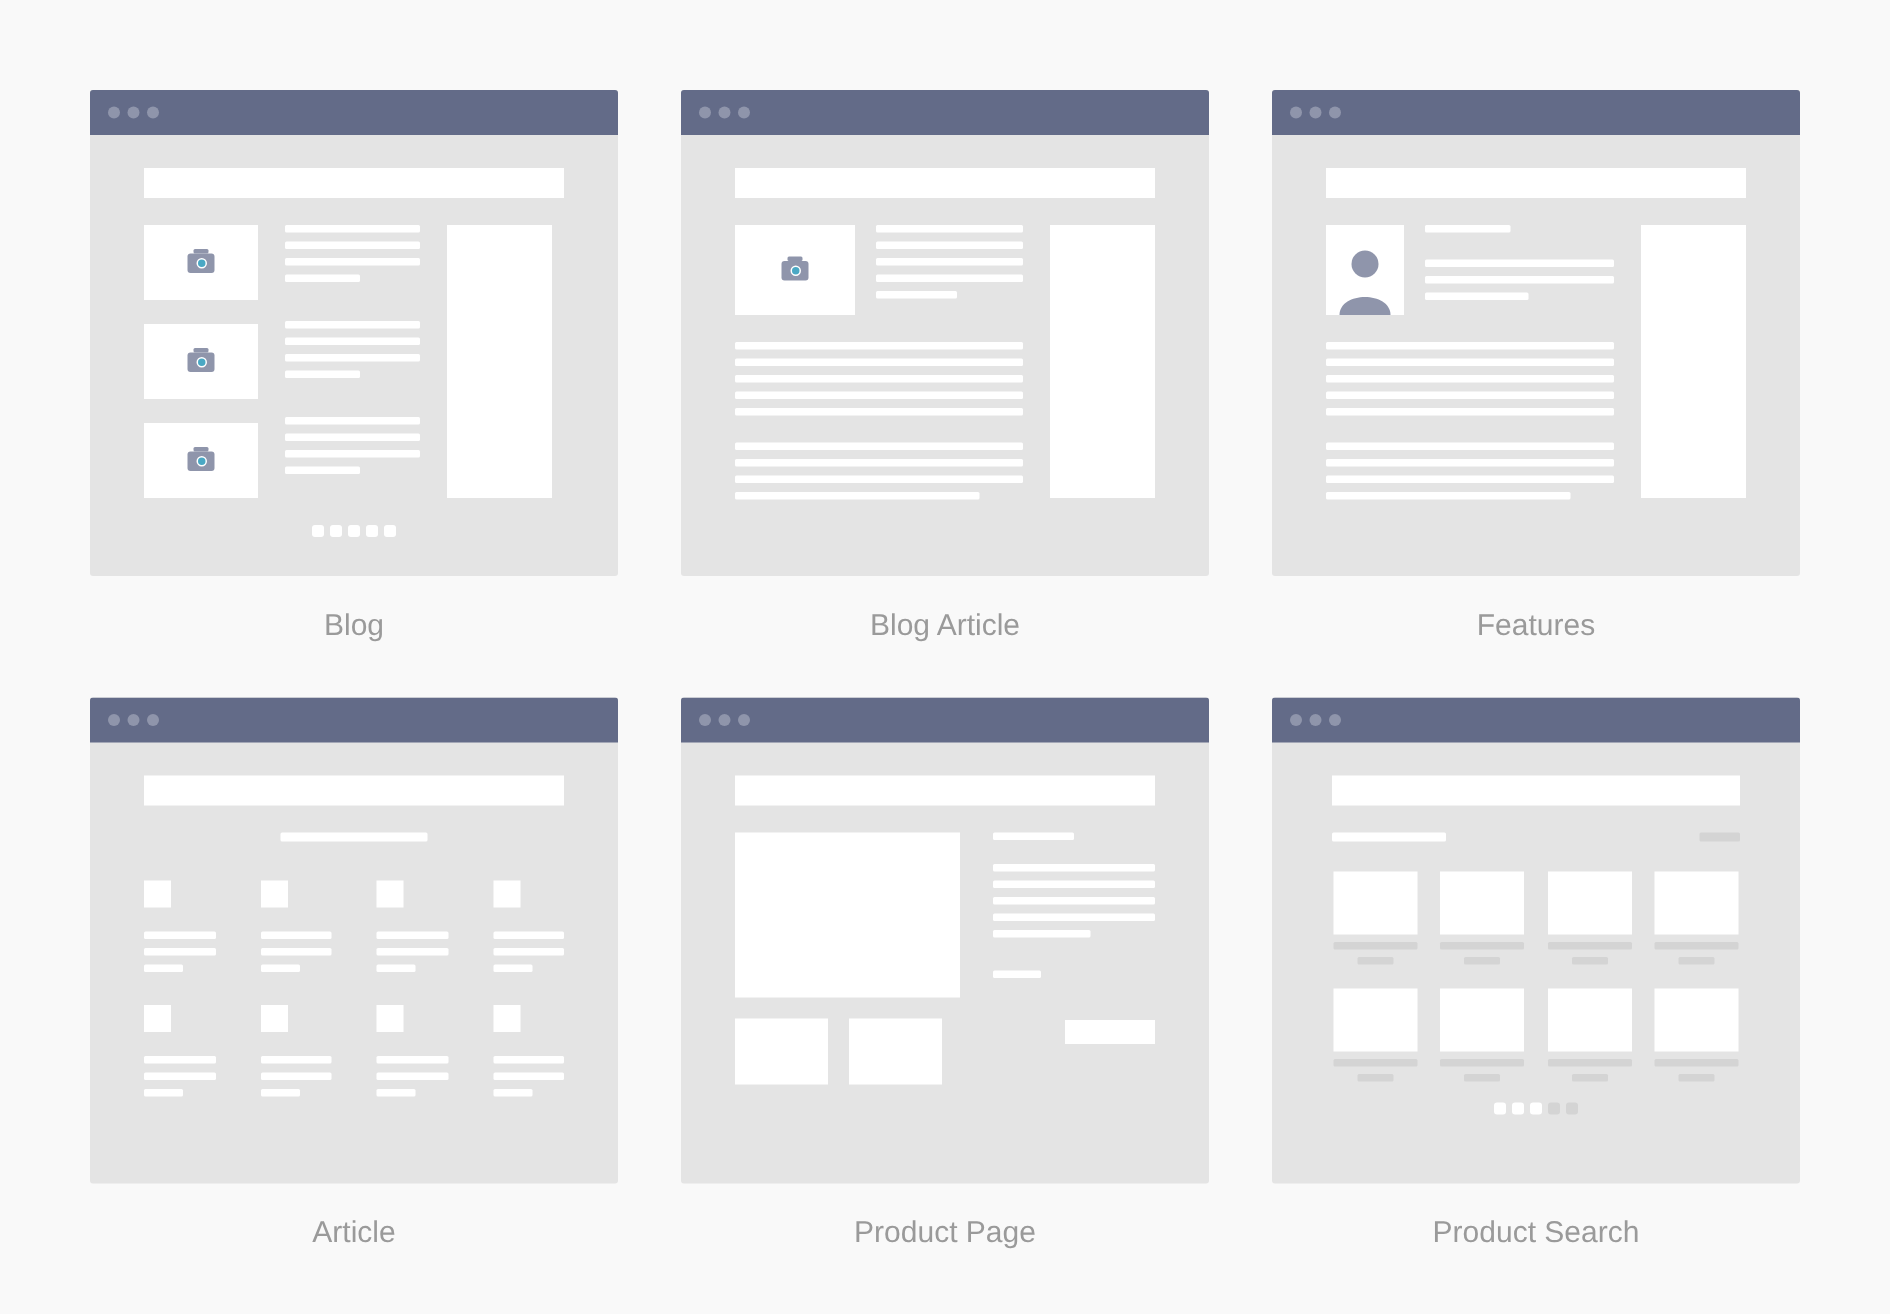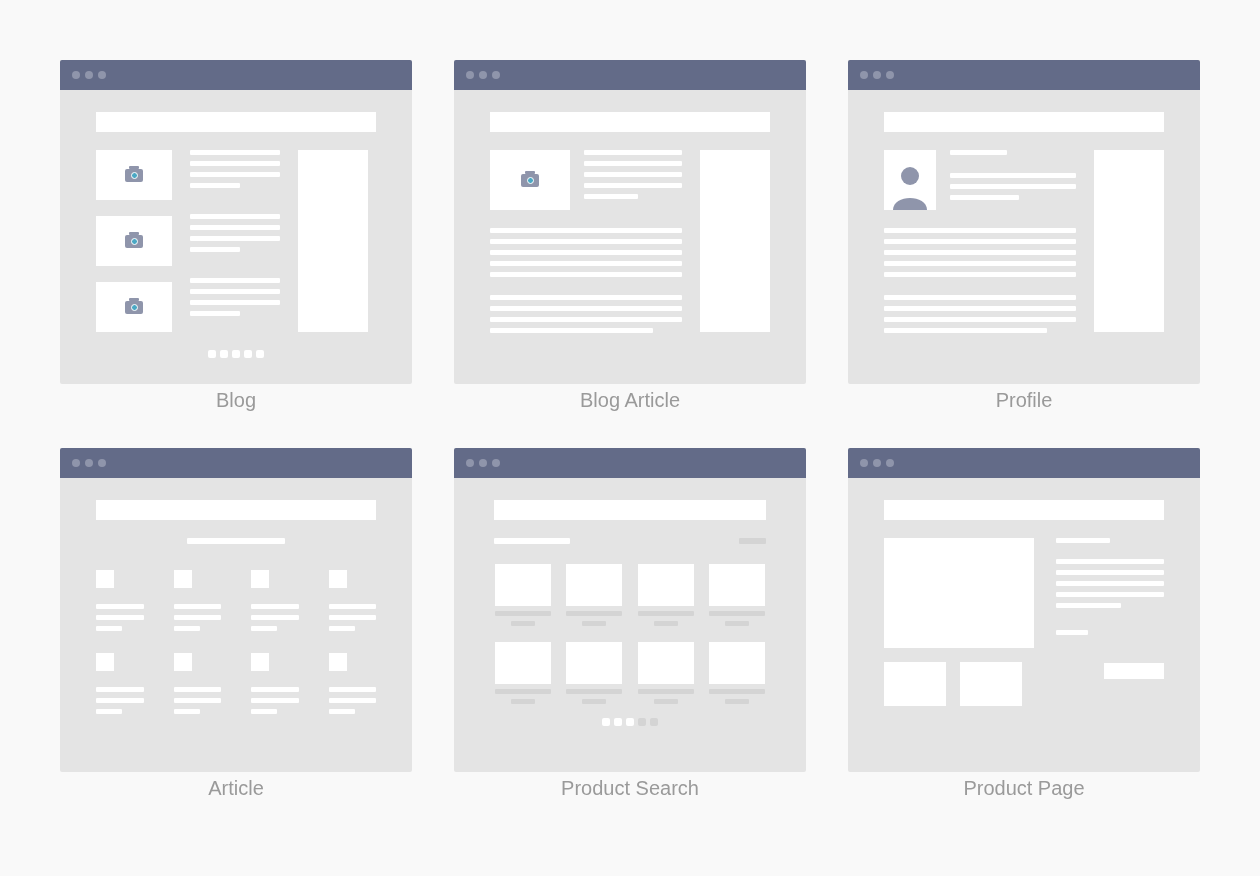--- a/index.html
+++ b/index.html
@@ -32,21 +32,21 @@
     display: flex;
     align-items: center;
     padding-left: 12px;
     gap: 5px;
   }
   .dot {
     width: 8px; height: 8px; border-radius: 50%;
     background: #8f95ab;
   }
   .caption {
-    margin-top: 5px;
+    margin-top: 22px;
     font-size: 20px;
     color: #9a9a9a;
     font-weight: 400;
   }
   .body { position: relative; flex: 1; padding: 22px 36px 18px 36px; }
   .headerbar {
     height: 20px; width: 100%; background: #fff;
     margin-bottom: 18px;
   }
   .row { display:flex; gap:18px; }
@@ -221,21 +221,21 @@
               <div class="line"></div>
                 <div class="line"></div>
                 <div class="line"></div>
                 <div class="line med"></div>
             </div>
           </div>
           <div class="white" style="width:70px;height:182px;"></div>
         </div>
       </div>
     </div>
-    <div class="caption">Profile</div>
+    <div class="caption">Features</div>
   </div>
 
   <div class="cell">
     <div class="window">
       <div class="titlebar">
         <span class="dot"></span>
         <span class="dot"></span>
         <span class="dot"></span>
       </div>
       <div class="body">
@@ -298,87 +298,20 @@
               <div class="sq"></div>
               <div style="height:4px"></div>
               <div class="line"></div>
               <div class="line"></div>
               <div class="line short"></div>
             </div>
         </div>
       </div>
     </div>
     <div class="caption">Article</div>
-  </div>
-
-  <div class="cell">
-    <div class="window">
-      <div class="titlebar">
-        <span class="dot"></span>
-        <span class="dot"></span>
-        <span class="dot"></span>
-      </div>
-      <div class="body" style="padding-left:40px;padding-right:40px;">
-        <div class="headerbar"></div>
-        <div style="display:flex;justify-content:space-between;align-items:center;margin-bottom:20px;">
-          <div class="line" style="width:28%;height:6px;"></div>
-          <div class="gray-line" style="width:10%;height:6px;"></div>
-        </div>
-        <div style="display:grid;grid-template-columns:repeat(4,1fr);gap:16px 14px;">
-          <div class="tile-col">
-              <div class="tile"></div>
-              <div class="gray-line" style="width:56px"></div>
-              <div class="gray-line tiny" style="width:24px"></div>
-            </div>
-          <div class="tile-col">
-              <div class="tile"></div>
-              <div class="gray-line" style="width:56px"></div>
-              <div class="gray-line tiny" style="width:24px"></div>
-            </div>
-          <div class="tile-col">
-              <div class="tile"></div>
-              <div class="gray-line" style="width:56px"></div>
-              <div class="gray-line tiny" style="width:24px"></div>
-            </div>
-          <div class="tile-col">
-              <div class="tile"></div>
-              <div class="gray-line" style="width:56px"></div>
-              <div class="gray-line tiny" style="width:24px"></div>
-            </div>
-          <div class="tile-col">
-              <div class="tile"></div>
-              <div class="gray-line" style="width:56px"></div>
-              <div class="gray-line tiny" style="width:24px"></div>
-            </div>
-          <div class="tile-col">
-              <div class="tile"></div>
-              <div class="gray-line" style="width:56px"></div>
-              <div class="gray-line tiny" style="width:24px"></div>
-            </div>
-          <div class="tile-col">
-              <div class="tile"></div>
-              <div class="gray-line" style="width:56px"></div>
-              <div class="gray-line tiny" style="width:24px"></div>
-            </div>
-          <div class="tile-col">
-              <div class="tile"></div>
-              <div class="gray-line" style="width:56px"></div>
-              <div class="gray-line tiny" style="width:24px"></div>
-            </div>
-        </div>
-        <div class="pagi" style="margin-top:14px;">
-          <span class="pdot"></span>
-            <span class="pdot"></span>
-            <span class="pdot"></span>
-            <span class="pdot gray"></span>
-            <span class="pdot gray"></span>
-        </div>
-      </div>
-    </div>
-    <div class="caption">Product Search</div>
   </div>
 
   <div class="cell">
     <div class="window">
       <div class="titlebar">
         <span class="dot"></span>
         <span class="dot"></span>
         <span class="dot"></span>
       </div>
       <div class="body">
@@ -403,13 +336,80 @@
             <div class="line" style="width:30%"></div>
             <div style="height:16px"></div>
             <div style="align-self:flex-end;width:60px;height:16px;background:#fff;"></div>
           </div>
         </div>
       </div>
     </div>
     <div class="caption">Product Page</div>
   </div>
 
+  <div class="cell">
+    <div class="window">
+      <div class="titlebar">
+        <span class="dot"></span>
+        <span class="dot"></span>
+        <span class="dot"></span>
+      </div>
+      <div class="body" style="padding-left:40px;padding-right:40px;">
+        <div class="headerbar"></div>
+        <div style="display:flex;justify-content:space-between;align-items:center;margin-bottom:20px;">
+          <div class="line" style="width:28%;height:6px;"></div>
+          <div class="gray-line" style="width:10%;height:6px;"></div>
+        </div>
+        <div style="display:grid;grid-template-columns:repeat(4,1fr);gap:16px 14px;">
+          <div class="tile-col">
+              <div class="tile"></div>
+              <div class="gray-line" style="width:56px"></div>
+              <div class="gray-line tiny" style="width:24px"></div>
+            </div>
+          <div class="tile-col">
+              <div class="tile"></div>
+              <div class="gray-line" style="width:56px"></div>
+              <div class="gray-line tiny" style="width:24px"></div>
+            </div>
+          <div class="tile-col">
+              <div class="tile"></div>
+              <div class="gray-line" style="width:56px"></div>
+              <div class="gray-line tiny" style="width:24px"></div>
+            </div>
+          <div class="tile-col">
+              <div class="tile"></div>
+              <div class="gray-line" style="width:56px"></div>
+              <div class="gray-line tiny" style="width:24px"></div>
+            </div>
+          <div class="tile-col">
+              <div class="tile"></div>
+              <div class="gray-line" style="width:56px"></div>
+              <div class="gray-line tiny" style="width:24px"></div>
+            </div>
+          <div class="tile-col">
+              <div class="tile"></div>
+              <div class="gray-line" style="width:56px"></div>
+              <div class="gray-line tiny" style="width:24px"></div>
+            </div>
+          <div class="tile-col">
+              <div class="tile"></div>
+              <div class="gray-line" style="width:56px"></div>
+              <div class="gray-line tiny" style="width:24px"></div>
+            </div>
+          <div class="tile-col">
+              <div class="tile"></div>
+              <div class="gray-line" style="width:56px"></div>
+              <div class="gray-line tiny" style="width:24px"></div>
+            </div>
+        </div>
+        <div class="pagi" style="margin-top:14px;">
+          <span class="pdot"></span>
+            <span class="pdot"></span>
+            <span class="pdot"></span>
+            <span class="pdot gray"></span>
+            <span class="pdot gray"></span>
+        </div>
+      </div>
+    </div>
+    <div class="caption">Product Search</div>
+  </div>
+
 </div>
 
 </body></html>

